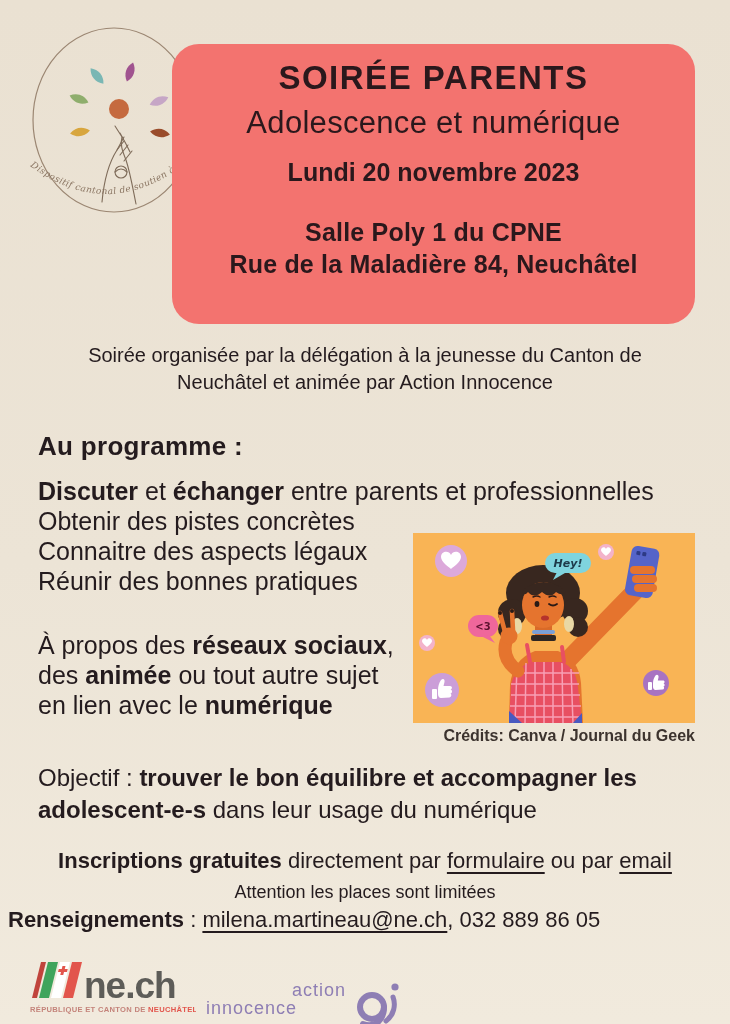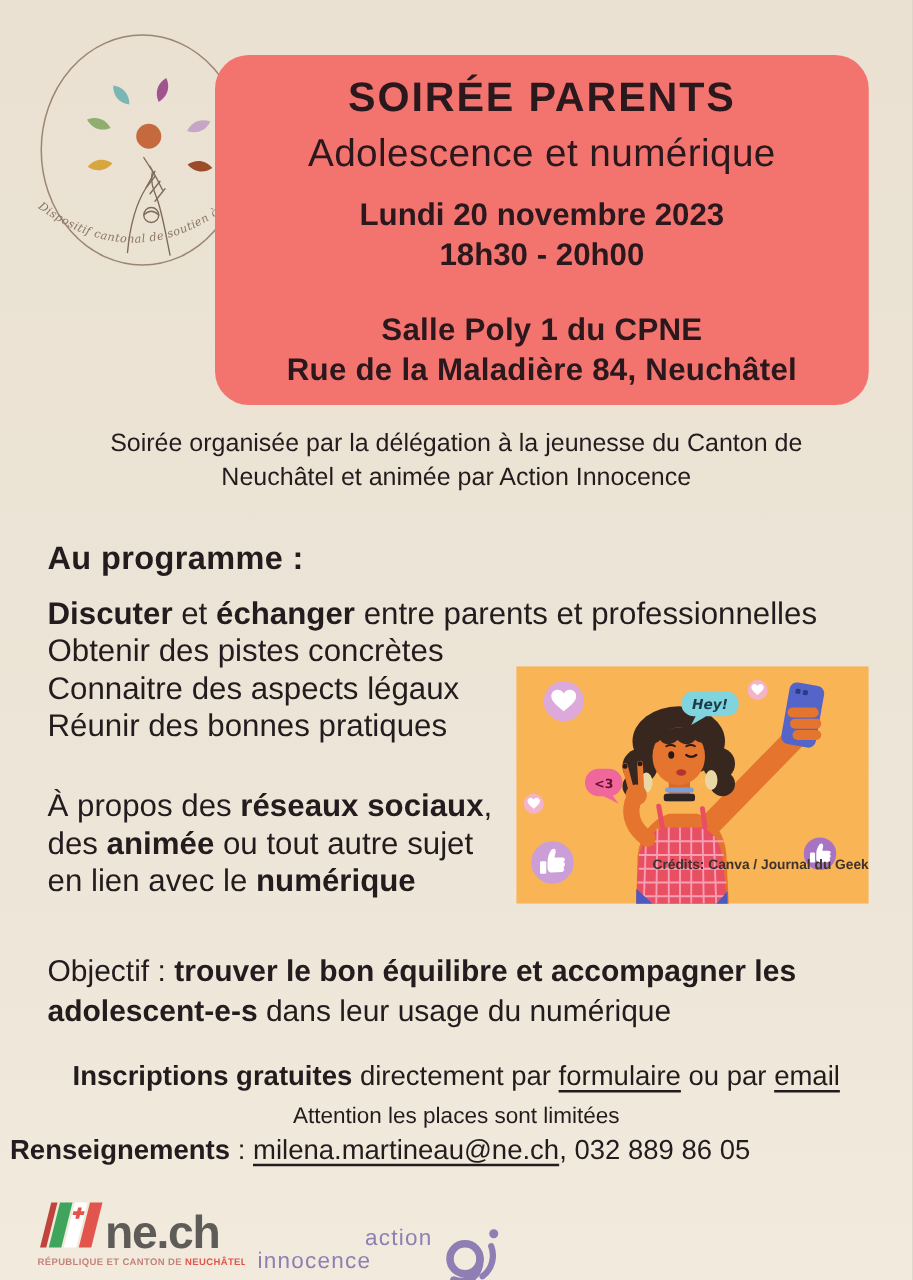--- a/index.html
+++ b/index.html
@@ -31,21 +31,21 @@
 
   .org-note{
     left:55px;top:342px;width:620px;text-align:center;
     font-size:20px;line-height:27px;font-weight:400;
   }
   .programme-heading{left:38px;top:431px;font-size:26px;font-weight:700;letter-spacing:.3px;}
   .programme-lines{left:38px;top:476px;font-size:25px;line-height:30px;white-space:nowrap;}
   .topics{left:38px;top:630px;font-size:25px;line-height:30px;white-space:nowrap;}
 
   .illustration{left:413px;top:533px;width:282px;height:190px;}
-  .credits{left:413px;top:686px;width:282px;text-align:right;font-size:11px;font-weight:700;color:#3c332e;}
+  .credits{left:413px;top:727px;width:282px;text-align:right;font-size:16px;font-weight:700;color:#3c332e;}
 
   .objective{left:38px;top:762px;width:652px;font-size:24px;line-height:32px;}
   .registration-1{left:0;top:848px;width:730px;text-align:center;font-size:22px;white-space:nowrap;}
   .registration-2{left:0;top:882px;width:730px;text-align:center;font-size:18px;}
   .registration-3{left:0;top:907px;width:730px;text-align:left;font-size:22px;white-space:nowrap;padding-left:8px;}
 
   .nech-logo{left:28px;top:958px;width:168px;height:60px;}
   .ai-logo{left:196px;top:962px;width:218px;height:56px;margin-top:15px;}
 </style>
 </head>
@@ -80,21 +80,20 @@
       <text font-size="9" font-style="italic" fill="#8b7663" font-family="DejaVu Serif, serif" letter-spacing="0.4">
         <textPath href="#arcP">Dispositif cantonal de soutien à la parentalité</textPath>
       </text>
     </svg>
   </div>
 
   <div class="abs hero">
     <div class="hero-title">SOIRÉE PARENTS</div>
     <div class="hero-subtitle">Adolescence et numérique</div>
     <div class="hero-date">Lundi 20 novembre 2023</div>
-    <div class="hero-time">18h30 - 20h00</div>
     <div class="hero-venue">Salle Poly 1 du CPNE</div>
     <div class="hero-address">Rue de la Maladière 84, Neuchâtel</div>
   </div>
 
   <div class="abs org-note">Soirée organisée par la délégation à la jeunesse du Canton de Neuchâtel et animée par Action Innocence</div>
 
   <div class="abs programme-heading">Au programme :</div>
   <div class="abs programme-lines">
     <div><span class="b">Discuter</span><span> et </span><span class="b">échanger</span><span> entre parents et professionnelles</span></div>
     <div><span>Obtenir des pistes concrètes</span></div>

